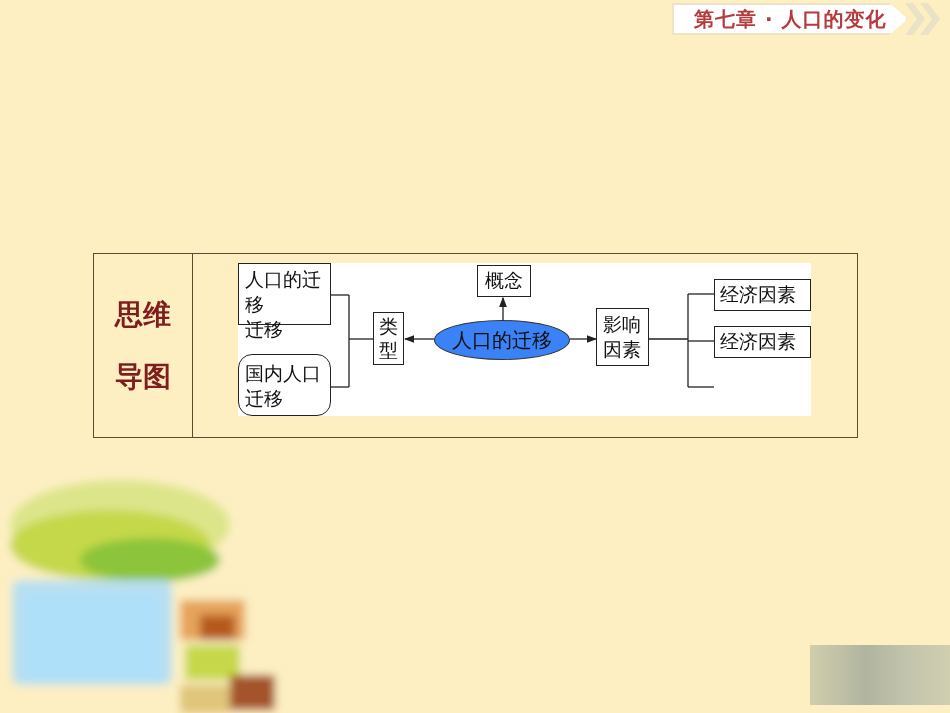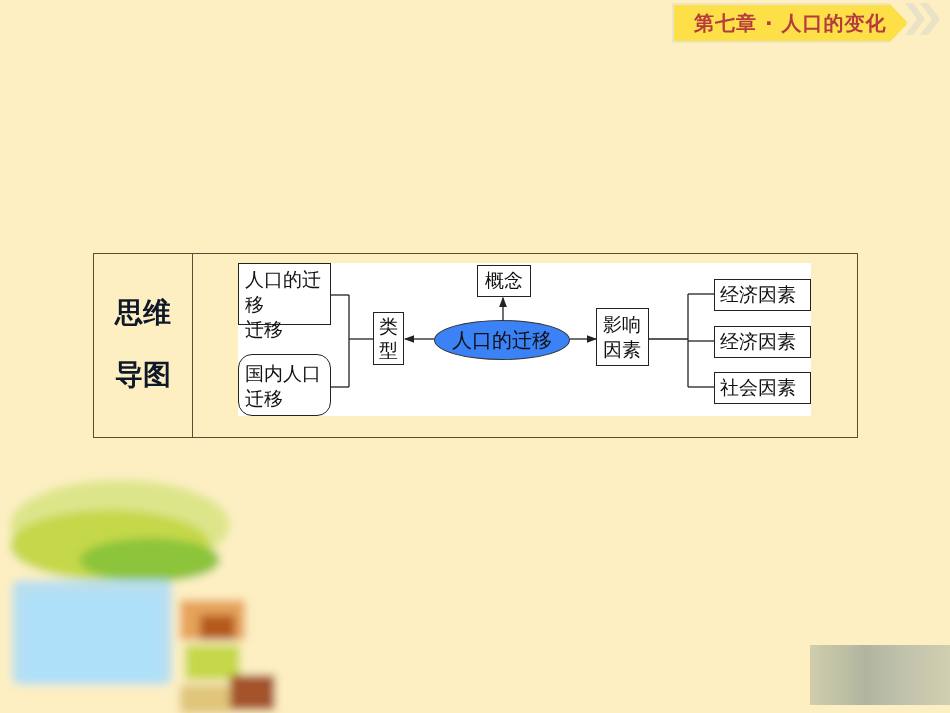--- a/index.html
+++ b/index.html
@@ -2,22 +2,22 @@
 <html><head>
   <meta charset="utf-8">
   <style>
     html, body { margin: 0; padding: 0; }
     body {
       width: 950px; height: 713px; position: relative; overflow: hidden;
       background: #fdefc2;
       font-family: "DejaVu Serif", "Liberation Serif", serif;
     }
     .chapter-banner {
-      position: absolute; left: 672px; top: 3px; width: 236px; height: 40px;
-      background: #fde047;
+      position: absolute; left: 672px; top: 3px; width: 236px; height: 32px;
+      background: #ffffff;
       border: 2px solid #ece4c4;
       box-sizing: border-box;
       clip-path: polygon(0 0, 92% 0, 100% 50%, 92% 100%, 0 100%);
       display: flex; align-items: center; padding-left: 20px;
       color: #b63b3f; font-family: "DejaVu Sans", sans-serif; font-size: 20px; font-weight: bold;
       letter-spacing: 1px;
     }
     .chevron {
       position: absolute; top: 3px; width: 20px; height: 32px;
       background: #e9e2c6;
@@ -27,21 +27,21 @@
       position: absolute; left: 93px; top: 253px; width: 765px; height: 185px;
       border: 1px solid #5a4c2e; box-sizing: border-box;
       background: #fdefc2;
     }
     .table-divider {
       position: absolute; left: 192px; top: 253px; width: 1px; height: 185px; background: #5a4c2e;
     }
     .label-cell {
       position: absolute; left: 94px; top: 254px; width: 98px; height: 183px;
       display: flex; flex-direction: column; align-items: center; justify-content: center;
-      color: #0f172a; font-family: Liberation Mono, monospace; font-weight: bold; font-size: 28px;
+      color: #7f1d1d; font-family: Liberation Sans, sans-serif; font-weight: bold; font-size: 28px;
       line-height: 62px;
     }
     .diagram {
       position: absolute; left: 238px; top: 263px; width: 573px; height: 153px; background: #fff;
     }
     .box {
       position: absolute; border: 1.5px solid #222; background: #fff; box-sizing: border-box;
       color: #111; font-size: 19px; line-height: 25px;
     }
     .ellipse {
@@ -128,23 +128,20 @@
     <div>影响</div>
     <div>因素</div>
   </div>
 
   <div class="box" style="left:476px; top:16px; width:97px; height:32px; padding:2px 0 0 5px;">
     <span>经济因素</span>
   </div>
   <div class="box" style="left:476px; top:63px; width:97px; height:32px; padding:2px 0 16px 5px;">
     <span>经济因素</span>
   </div>
-  <div class="box" style="left:476px; top:109px; width:97px; height:32px; padding:2px 0 0 5px;">
-    <span>社会因素</span>
-  </div>
 </div>
 
 <svg class="deco" width="300" height="263" viewBox="0 0 300 263">
   <defs>
     <filter id="blur">
         <feGaussianBlur stdDeviation="4"></feGaussianBlur>
       </filter>
   </defs>
   <g filter="url(#blur)">
     <rect x="0" y="0" width="300" height="263" fill="#fdefc2"></rect>

